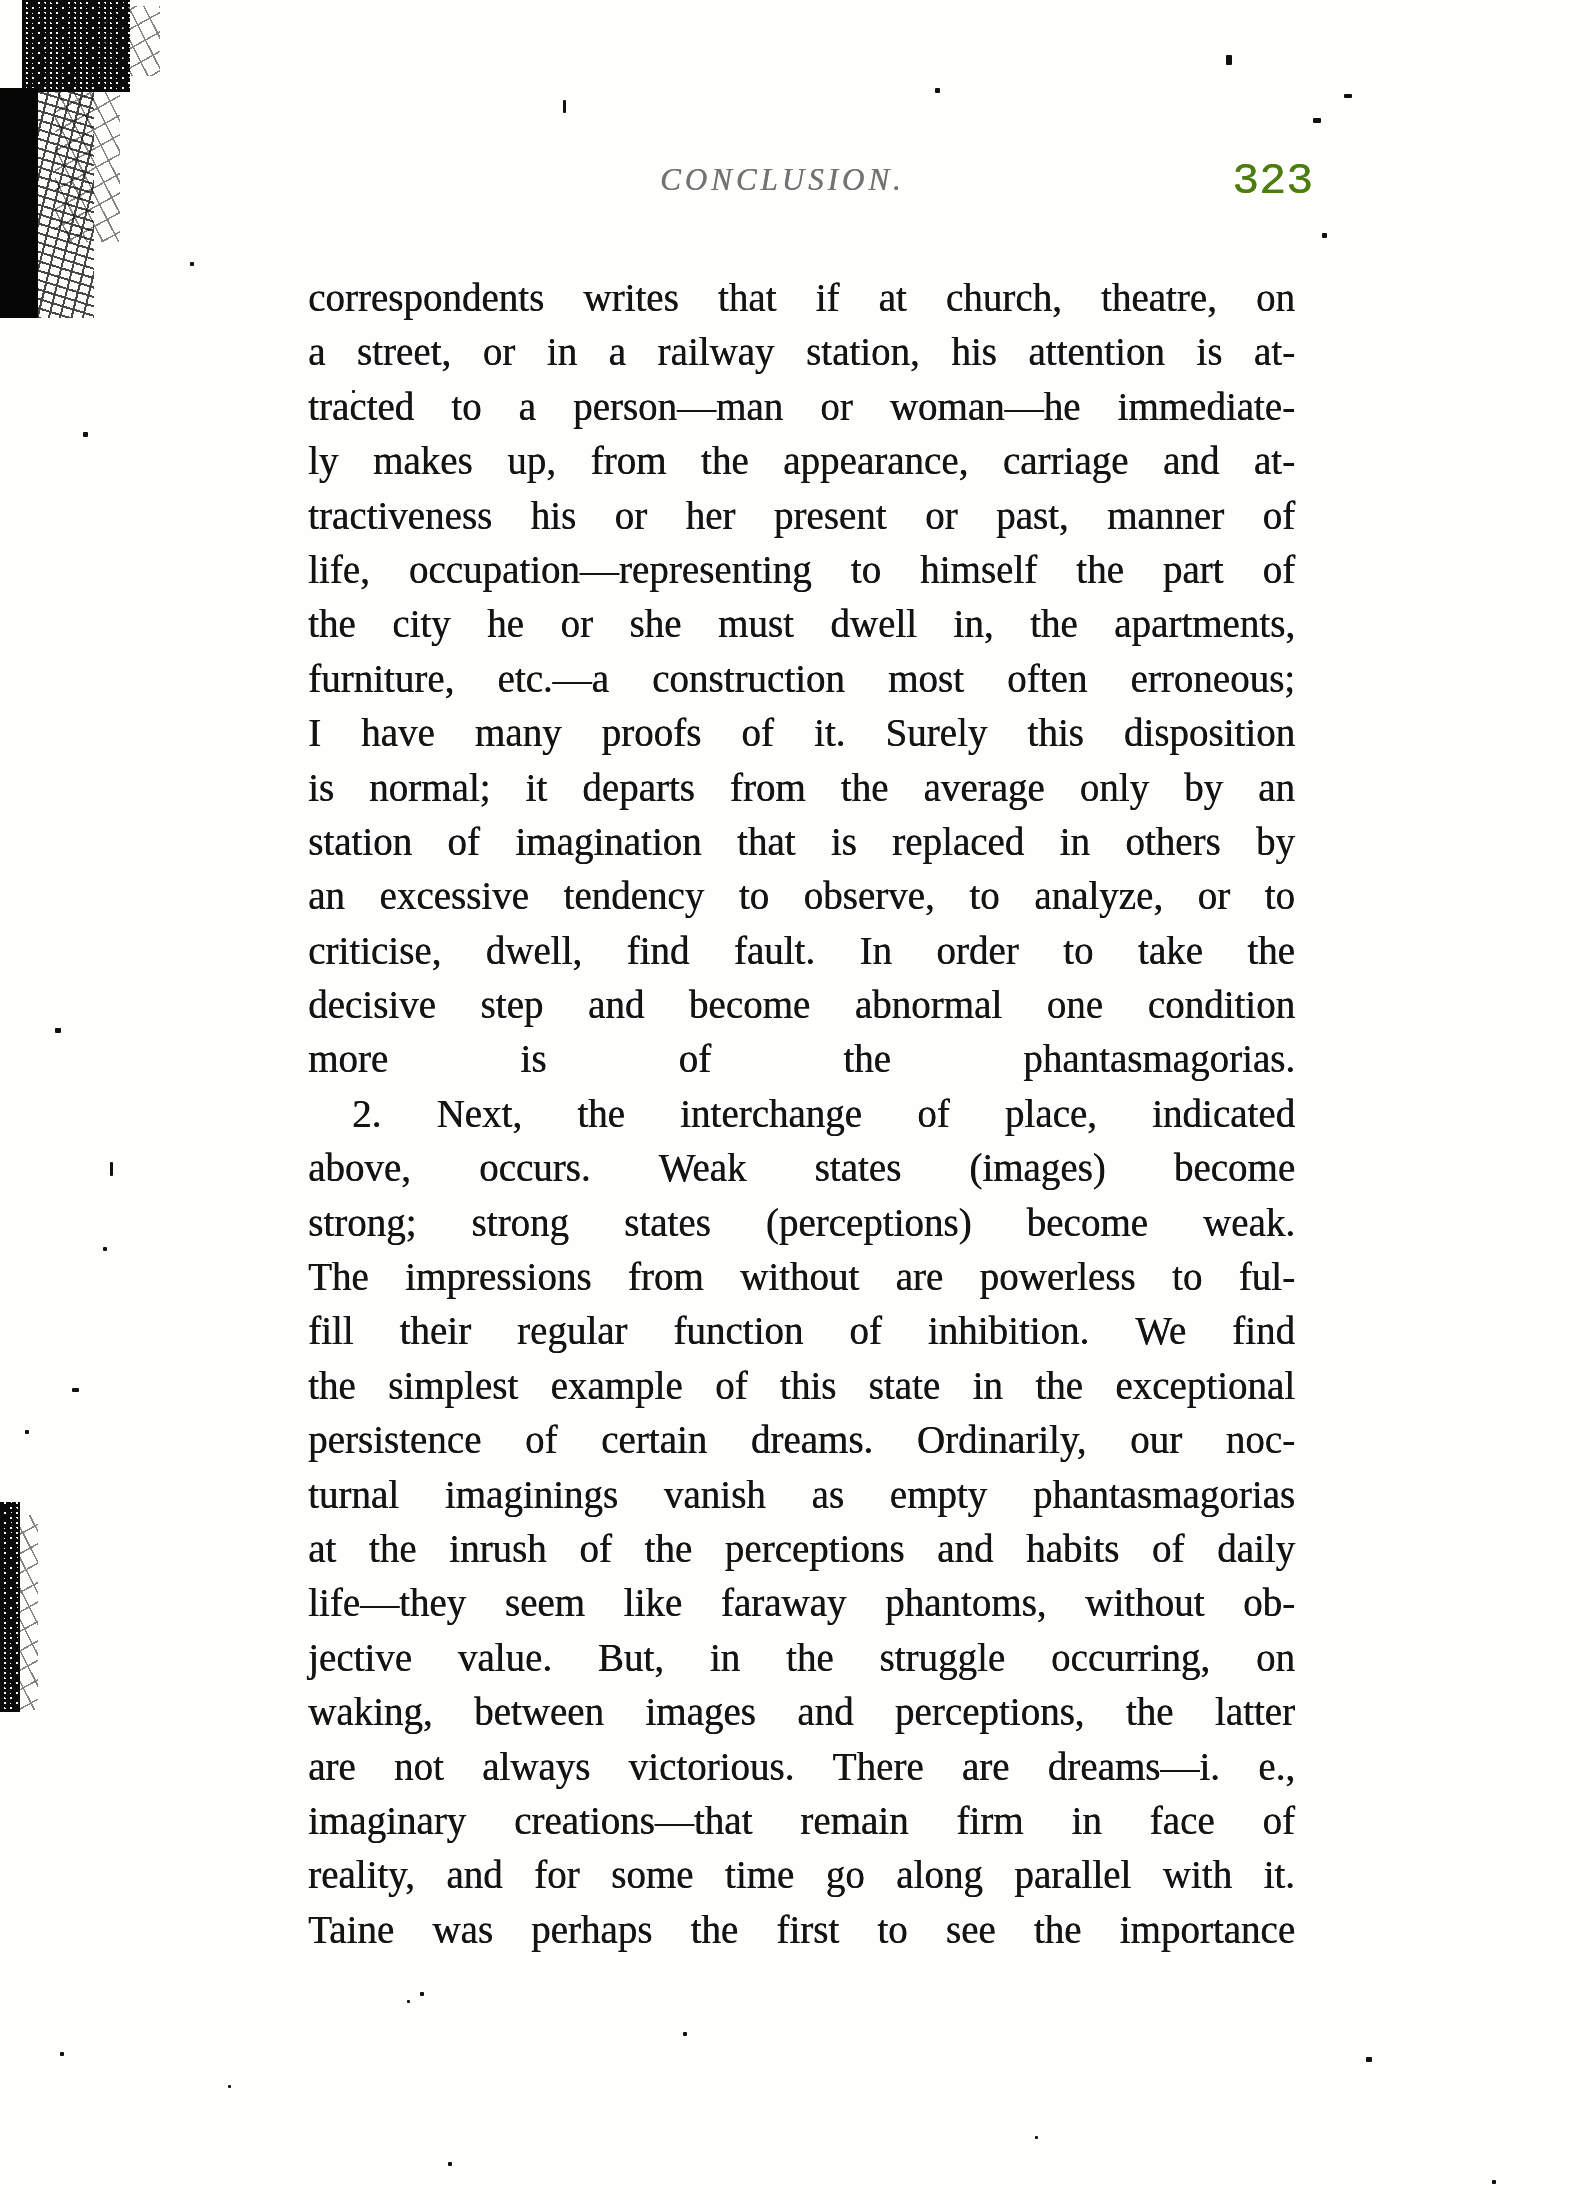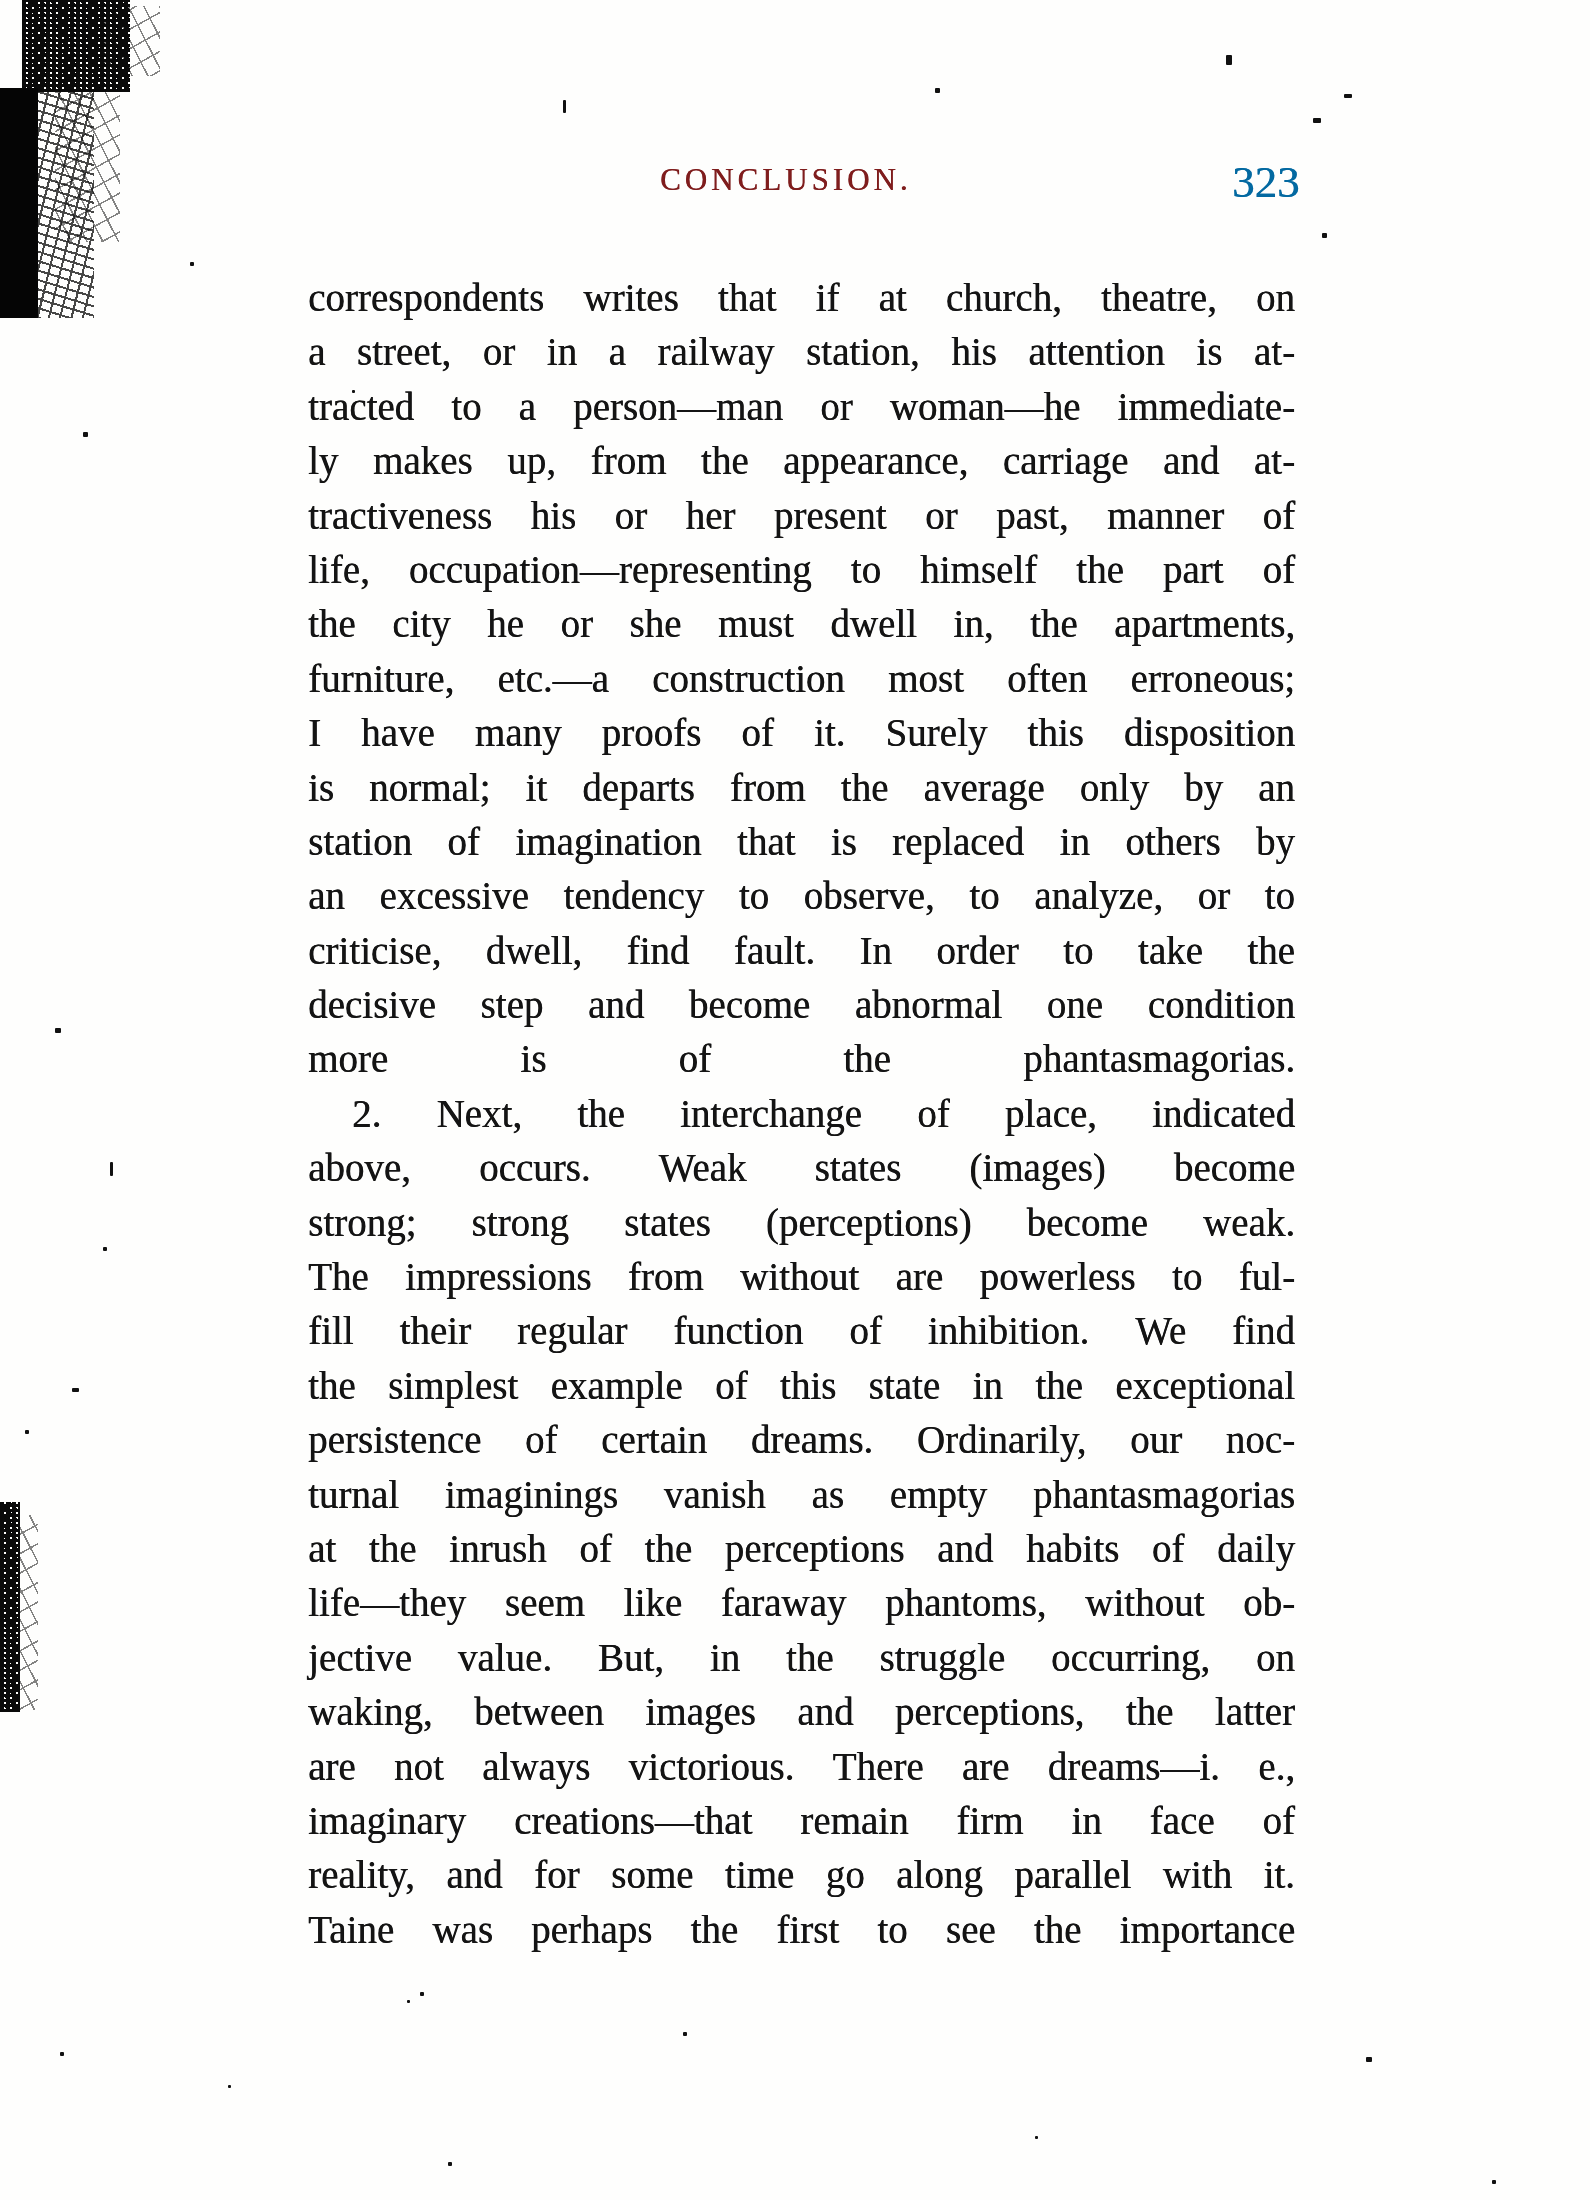--- a/index.html
+++ b/index.html
@@ -21,32 +21,34 @@
     background: #fefefd;
   }
 
   
   .running-head {
     position: absolute;
     left: 660px;
     top: 162px;
     font-size: 31px;
     letter-spacing: 4px;
-    color: #7f1d1d;
+    color: #737373;
     text-shadow: 0.4px 0 0 currentColor;
     white-space: nowrap;
+    font-style: italic;
   }
   .page-number {
     position: absolute;
     left: 1232px;
     top: 156px;
     font-size: 45px;
-    color: #0369a1;
+    color: #4d7c0f;
     text-shadow: 0.4px 0 0 currentColor;
     white-space: nowrap;
+    font-family: Liberation Mono, monospace;
   }
 
   
   .text-block {
     position: absolute;
     left: 308px;
     top: 256px;
     width: 987px;
     margin-top: 15px;
   }

